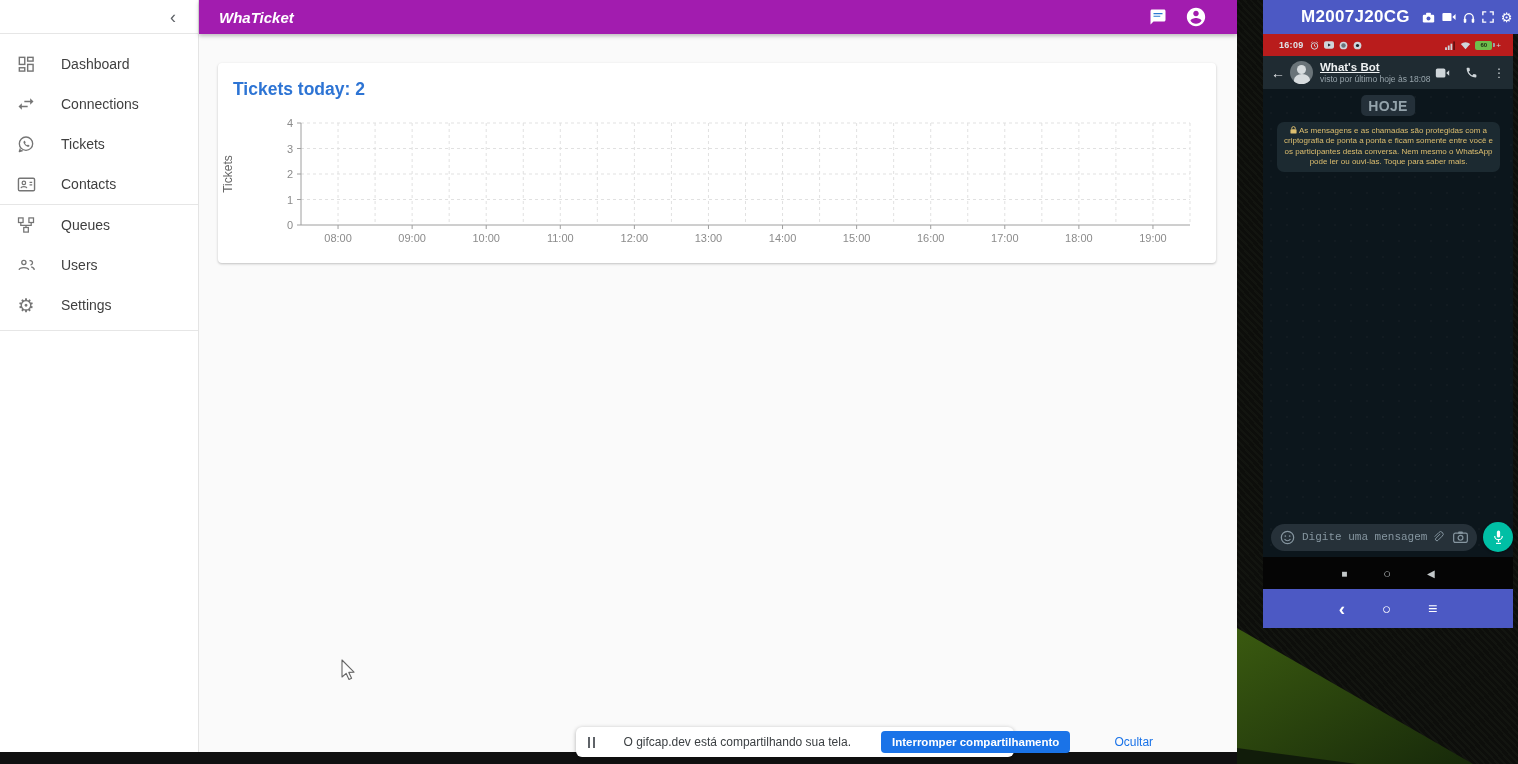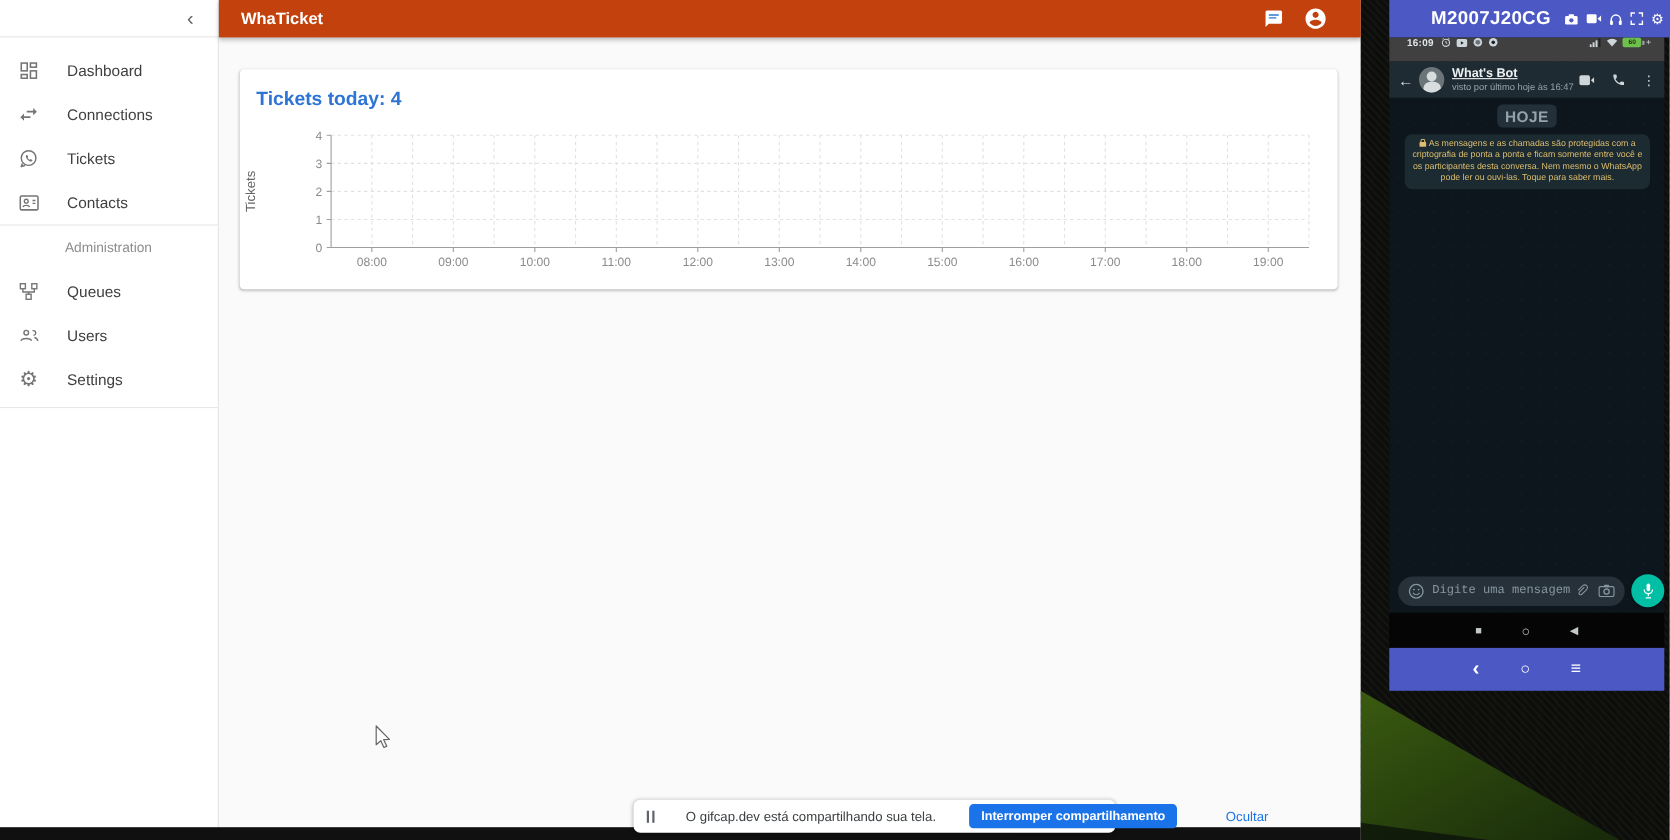--- a/index.html
+++ b/index.html
@@ -11,21 +11,21 @@
   .collapse-btn { color:#5f6368; font-size:18px; line-height:1; cursor:pointer; }
   .nav-list { padding-top:10px; }
   .nav-item { height:40px; display:flex; align-items:center; padding-left:15px; cursor:pointer; }
   .nav-item .nav-icon { width:22px; height:22px; display:flex; align-items:center; justify-content:center; color:#757575; }
   .nav-item .nav-label { margin-left:24px; font-size:14px; color:#3f3f3f; }
   .nav-divider { height:1px; background:#e6e6e6; }
   .nav-subheader { height:40px; display:flex; align-items:center; padding-left:59px; font-size:12.5px; color:#8d8d8d; }
   .gear-glyph { font-size:19px; color:#757575; line-height:1; }
 
   
-  .appbar { position:absolute; left:199px; top:0; width:1038px; height:34px; background:#c2410c; display:flex; align-items:center; box-shadow:0 2px 4px rgba(0,0,0,.25); z-index:6; }
+  .appbar { position:absolute; left:199px; top:0; width:1038px; height:34px; background:#a21caf; display:flex; align-items:center; box-shadow:0 2px 4px rgba(0,0,0,.25); z-index:6;font-style:italic; }
   .appbar-title { color:#fff; font-size:15px; font-weight:bold; margin-left:20px; flex:0 0 auto; }
   .appbar-spacer { flex:1; }
   .appbar-iconbtn { width:38px; height:34px; display:flex; align-items:center; justify-content:center; cursor:pointer; }
   .appbar-iconbtn svg { display:block; }
 
   
   .main { position:absolute; left:199px; top:34px; width:1038px; height:730px; background:#fafafa; }
   .card { position:absolute; left:19px; top:29px; width:998px; height:200px; background:#fff; border-radius:4px; box-shadow:0 1px 3px rgba(0,0,0,.14), 0 1px 2px rgba(0,0,0,.1); }
   .card-title { position:absolute; left:15px; top:16px; font-size:17.5px; font-weight:bold; color:#2d74d4; }
   #chart-svg { position:absolute; left:0; top:44px; }
@@ -47,21 +47,21 @@
 
   
   .phone-titlebar { position:absolute; left:1263px; top:0; width:255px; height:34px; background:#4c59c4; display:flex; align-items:center; color:#fff; z-index:10; }
   .pt-title { font-size:17px; font-weight:bold; margin-left:38px; letter-spacing:.3px; }
   .pt-icons { display:flex; align-items:center; gap:7px; margin-left:12px; }
   .pt-icons svg { display:block; }
   .pt-ctl { display:flex; align-items:center; gap:12px; margin-left:10px; font-size:12px; }
   .pt-ctl span { cursor:pointer; line-height:1; }
 
   .phone-body { position:absolute; left:1263px; top:34px; width:250px; z-index:9; }
-  .statusbar { height:22px; background:#404040; display:flex; align-items:flex-start; padding:0 12px 0 16px; color:#dfe5e8; }
+  .statusbar { height:22px; background:#b91c1c; display:flex; align-items:center; padding:0 12px 0 16px; color:#dfe5e8; }
   .sb-time { font-size:9px; font-weight:bold; letter-spacing:.3px; }
   .sb-left { display:flex; align-items:center; gap:5px; margin-left:6px; }
   .sb-right { margin-left:auto; display:flex; align-items:center; gap:4px; }
   .battery { width:17px; height:9px; border-radius:2px; background:#6fbf4c; position:relative; display:flex; align-items:center; justify-content:center; }
   .battery::after { content:""; position:absolute; right:-2.5px; width:2px; height:4px; background:#9aa5ab; border-radius:0 1px 1px 0; }
   .battery b { font-size:6px; color:#1c2a12; font-weight:bold; }
   .sb-plus { font-size:8px; color:#cfd6da; }
 
   .wa-header { height:33px; background:#1f2b32; display:flex; align-items:center; padding:0 8px 0 8px; }
   .wa-back { color:#e6eaec; font-size:14px; margin-right:5px; }
@@ -144,21 +144,20 @@
         <svg width="21" height="21" viewBox="0 0 24 24">
             <rect x="2.8" y="4.8" width="18.4" height="14.4" rx="1.5" fill="none" stroke="#757575" stroke-width="1.6"></rect>
             <circle cx="9" cy="10.2" r="2" fill="none" stroke="#757575" stroke-width="1.4"></circle>
             <path d="M5.6 16.2c.6-2.2 6.2-2.2 6.8 0" fill="none" stroke="#757575" stroke-width="1.4"></path>
             <path d="M15.5 9.5h3M15.5 12.5h3" stroke="#757575" stroke-width="1.4"></path>
           </svg>
       </span>
       <span class="nav-label">Contacts</span>
     </div>
     <div class="nav-divider"></div>
-    <div class="nav-subheader">Administration</div>
     <div class="nav-item">
       <span class="nav-icon">
         <svg width="20" height="20" viewBox="0 0 24 24">
             <g fill="none" stroke="#757575" stroke-width="1.5">
               <rect x="3" y="3.5" width="5.5" height="5.5"></rect>
               <rect x="15.5" y="3.5" width="5.5" height="5.5"></rect>
               <rect x="9.3" y="15" width="5.5" height="5.5"></rect>
               <path d="M5.75 9v3.5h12.5V9M12 12.5V15"></path>
             </g>
           </svg>
@@ -196,21 +195,21 @@
   </span>
   <span class="appbar-iconbtn" style="margin-right:22px;">
     <svg width="22" height="22" viewBox="0 0 24 24">
         <path fill="#fff" d="M12 2C6.48 2 2 6.48 2 12s4.48 10 10 10 10-4.48 10-10S17.52 2 12 2zm0 3.2c1.66 0 3 1.34 3 3s-1.34 3-3 3-3-1.34-3-3 1.34-3 3-3zm0 14.1c-2.5 0-4.71-1.28-6-3.22.03-1.99 4-3.08 6-3.08 1.99 0 5.97 1.09 6 3.08-1.29 1.94-3.5 3.22-6 3.22z"></path>
       </svg>
   </span>
 </div>
 
 <div class="main">
   <div class="card">
-    <div class="card-title">Tickets today: 4</div>
+    <div class="card-title">Tickets today: 2</div>
     <svg id="chart-svg" width="998" height="152">
         <line x1="120.04166666666666" y1="16" x2="120.04166666666666" y2="118" stroke="#e1e1e1" stroke-dasharray="3 3"></line>
         <line x1="157.08333333333331" y1="16" x2="157.08333333333331" y2="118" stroke="#e1e1e1" stroke-dasharray="3 3"></line>
         <line x1="194.125" y1="16" x2="194.125" y2="118" stroke="#e1e1e1" stroke-dasharray="3 3"></line>
         <line x1="231.16666666666666" y1="16" x2="231.16666666666666" y2="118" stroke="#e1e1e1" stroke-dasharray="3 3"></line>
         <line x1="268.20833333333337" y1="16" x2="268.20833333333337" y2="118" stroke="#e1e1e1" stroke-dasharray="3 3"></line>
         <line x1="305.25" y1="16" x2="305.25" y2="118" stroke="#e1e1e1" stroke-dasharray="3 3"></line>
         <line x1="342.2916666666667" y1="16" x2="342.2916666666667" y2="118" stroke="#e1e1e1" stroke-dasharray="3 3"></line>
         <line x1="379.3333333333333" y1="16" x2="379.3333333333333" y2="118" stroke="#e1e1e1" stroke-dasharray="3 3"></line>
         <line x1="416.375" y1="16" x2="416.375" y2="118" stroke="#e1e1e1" stroke-dasharray="3 3"></line>
@@ -368,21 +367,21 @@
   </div>
 
   <div class="wa-header">
     <span class="wa-back">←</span>
     <span class="wa-avatar">
         <i></i>
         <u></u>
       </span>
     <span class="wa-names">
       <div class="wa-name">What's Bot</div>
-      <div class="wa-sub">visto por último hoje às 16:47</div>
+      <div class="wa-sub">visto por último hoje às 18:08</div>
     </span>
     <span class="wa-actions">
       <svg width="15" height="10" viewBox="0 0 17 12">
           <rect x="0.5" y="0.5" width="11.5" height="11" rx="2" fill="#cfd6da"></rect>
           <path d="M13 6 16.5 2.8v6.4z" fill="#cfd6da"></path>
         </svg>
       <svg width="13" height="13" viewBox="0 0 24 24">
           <path fill="#cfd6da" d="M6.62 10.79c1.44 2.83 3.76 5.14 6.59 6.59l2.2-2.2c.27-.27.67-.36 1.02-.24 1.12.37 2.33.57 3.57.57.55 0 1 .45 1 1V20c0 .55-.45 1-1 1-9.39 0-17-7.61-17-17 0-.55.45-1 1-1h3.5c.55 0 1 .45 1 1 0 1.25.2 2.45.57 3.57.11.35.03.74-.25 1.02l-2.2 2.2z"></path>
         </svg>
       <span class="kebab">⋮</span>

